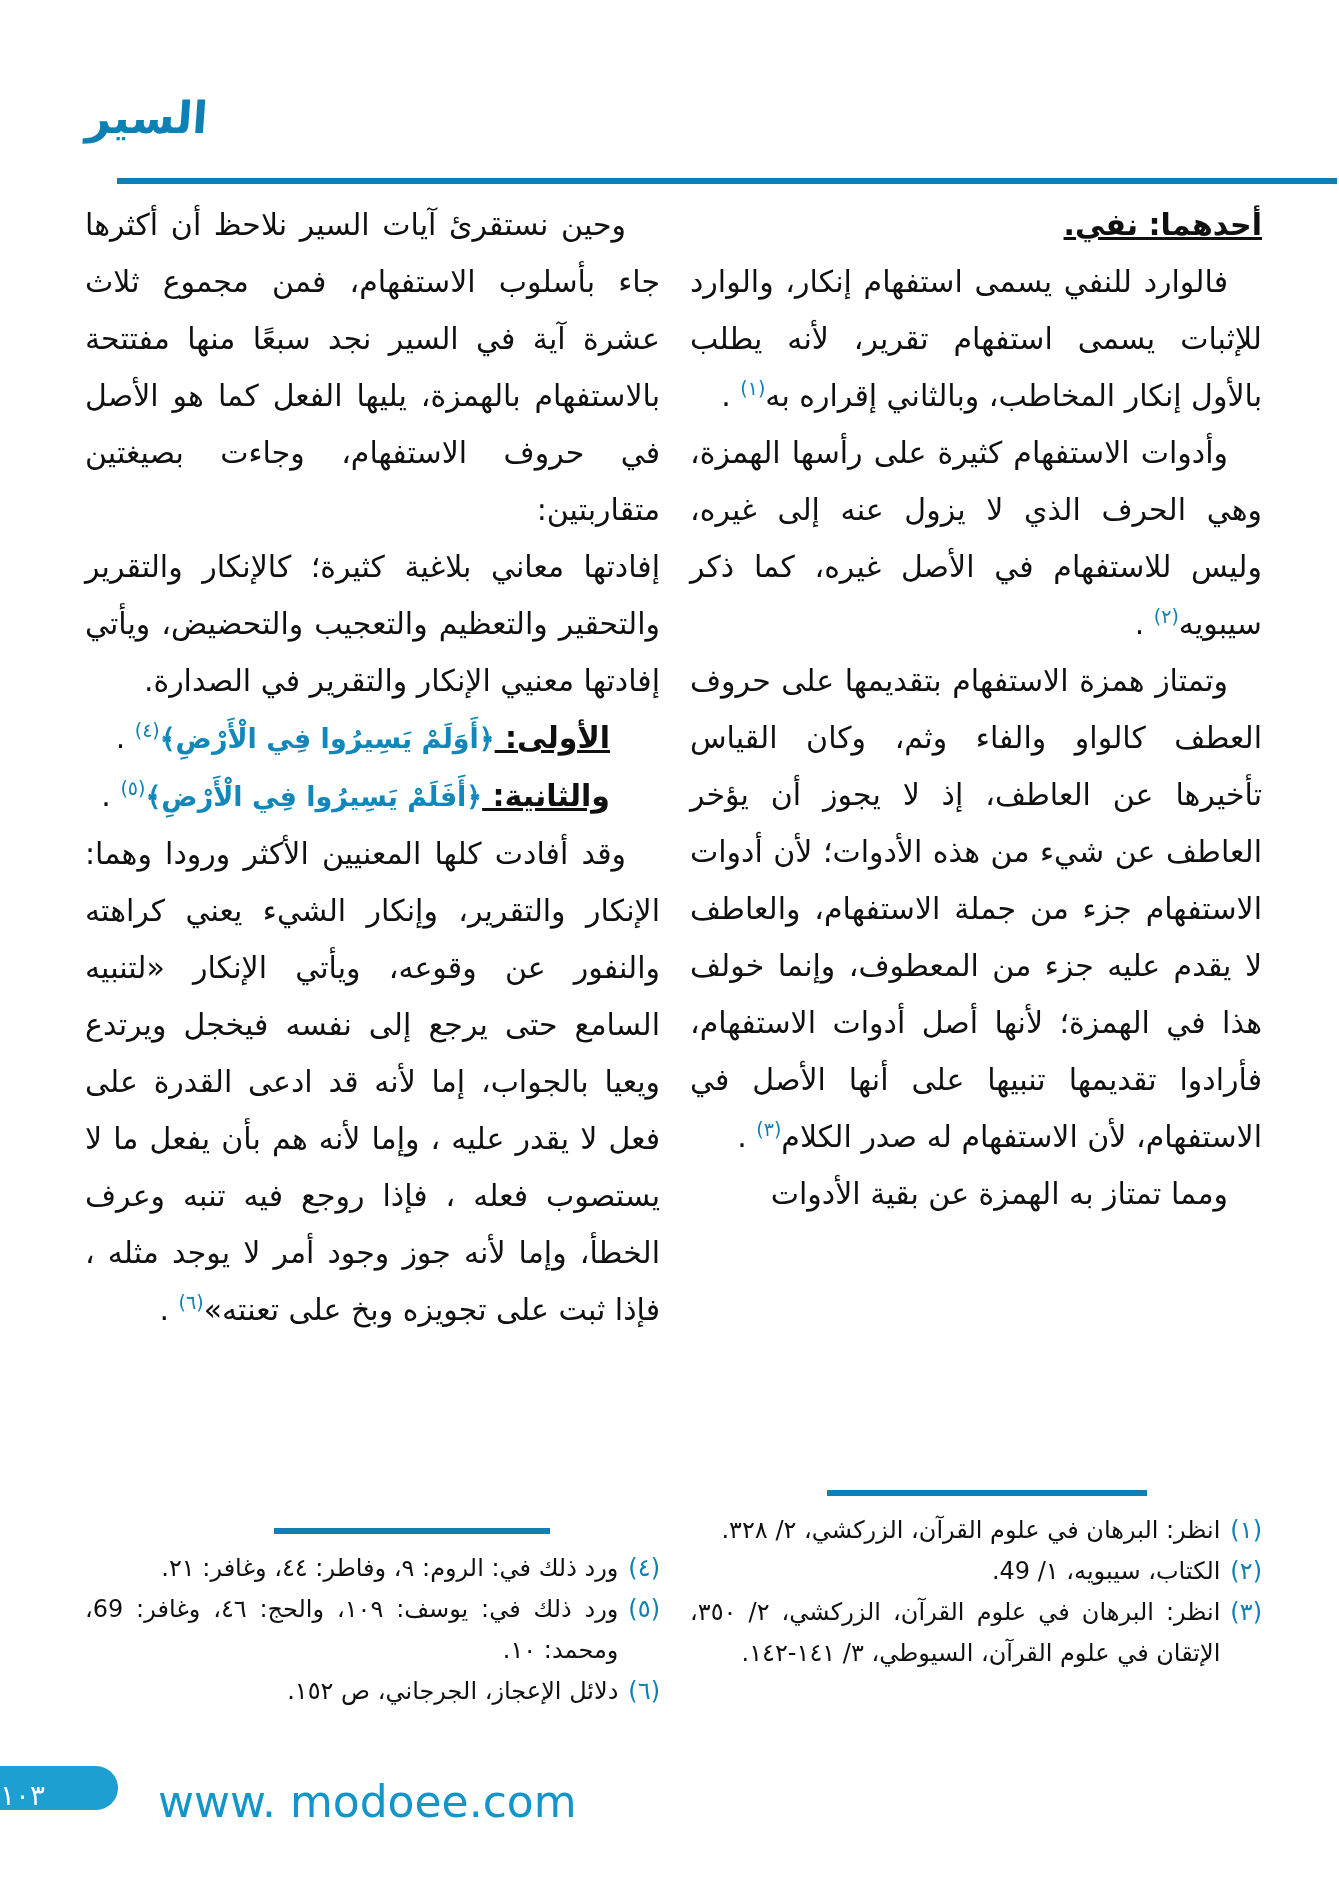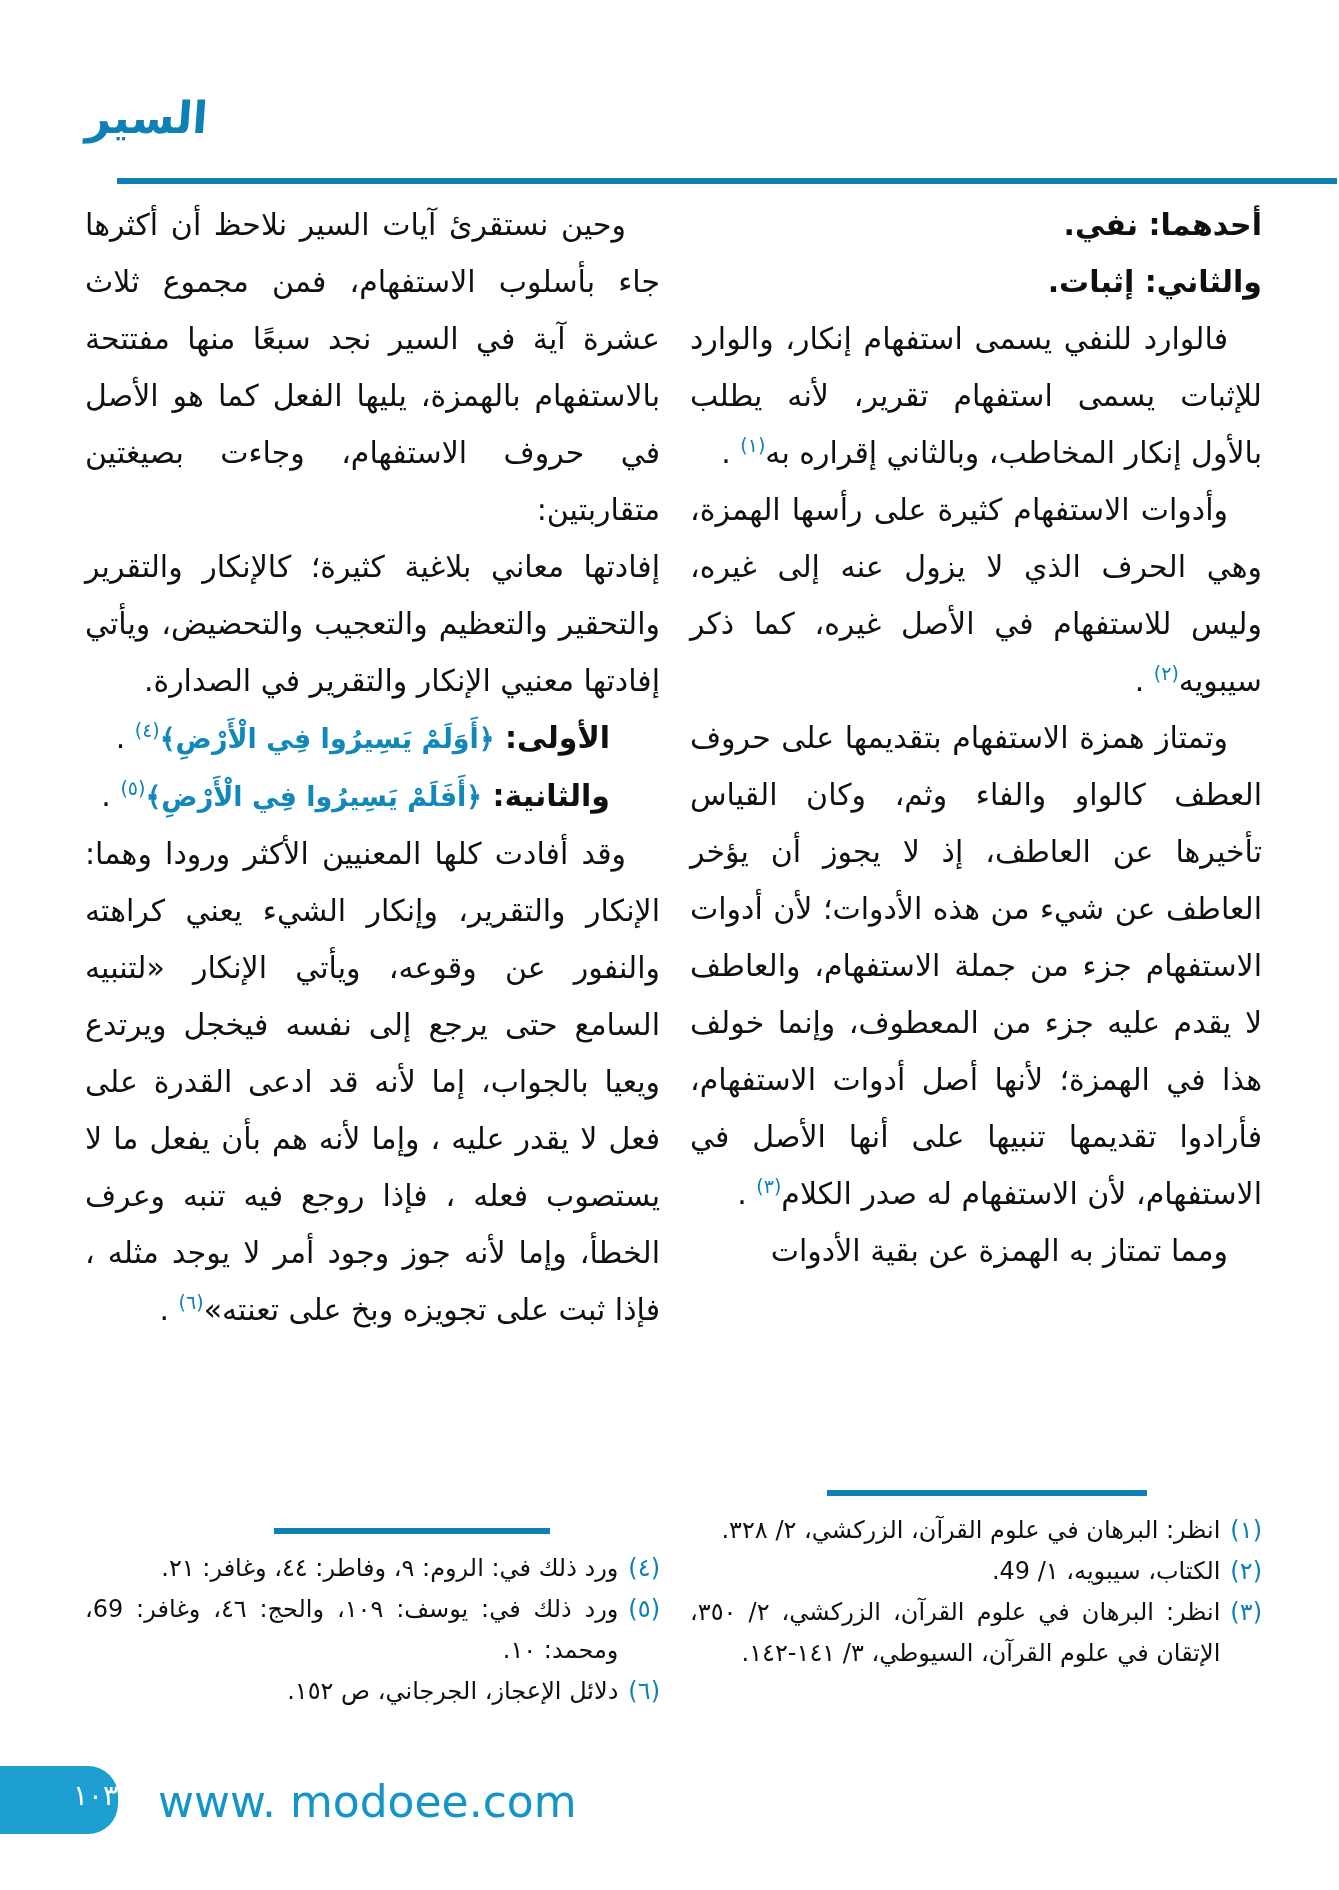--- a/index.html
+++ b/index.html
@@ -13,53 +13,52 @@
         background:var(--teal,#0e80b4);}
 
   
   .column{position:absolute;top:196px;direction:rtl;text-align:justify;
           font-size:30px;line-height:57px;}
   .right-col{left:690px;width:572px;}
   .left-col{left:85px;width:575px;}
   .para{margin:0;}
   .para.indent{text-indent:34px;}
   .para.verse{text-indent:50px;text-align:right;}
-  .seg-bold{font-weight:bold;}
+  .seg-bold{font-weight:bold;text-decoration:underline;}
   .seg-quran{color:var(--quran,#1287ba);font-weight:bold;font-size:27px;margin-top:12px;}
   .seg-marker{color:var(--teal,#0e80b4);font-size:19px;vertical-align:super;line-height:0;}
 
   
   .fnblock{position:absolute;direction:rtl;font-size:24px;line-height:41px;text-align:justify;}
   .right-fnb{left:690px;width:572px;top:1490px;}
   .left-fnb{left:85px;width:575px;top:1528px;}
   .fn-rule{height:6px;background:var(--teal,#0e80b4);margin-left:auto;margin-bottom:14px;}
   .right-fnb .fn-rule{width:320px;margin-right:115px;}
   .left-fnb .fn-rule{width:276px;margin-right:110px;}
   .footnote{display:flex;gap:10px;}
   .fn-marker{color:var(--teal,#0e80b4);white-space:nowrap;}
   .fn-text{flex:1;}
 
   
-  .page-tab{position:absolute;left:0;top:1766px;width:118px;height:68px;
+  .page-tab{position:absolute;left:0;top:1766px;width:118px;height:44px;
         background:var(--tab_blue,#1d9fd2);border-radius:0 30px 30px 0;
-        color:#ffffff;font-size:28px;text-align:right;line-height:60px;}
+        color:#ffffff;font-size:28px;text-align:left;line-height:60px;}
   .site-url{position:absolute;left:158px;top:1776px;font-size:44px;
         color:var(--url_blue,#1495c9);}
 </style>
 </head>
 <body>
 
 <div class="page">
 
   <div class="logo">السير</div>
   <div class="header-rule"></div>
 
   <div class="column right-col">
       <p class="para"><span class="seg-bold">أحدهما: نفي.</span></p>
-      <p class="para"><span class="seg-bold">والثاني: إثبات.</span></p>
       <p class="para indent"><span class="seg-normal">فالوارد للنفي يسمى استفهام إنكار، والوارد للإثبات يسمى استفهام تقرير، لأنه يطلب بالأول إنكار المخاطب، وبالثاني إقراره به</span><span class="seg-marker">(١)</span><span class="seg-normal"> .</span></p>
       <p class="para indent"><span class="seg-normal">وأدوات الاستفهام كثيرة على رأسها الهمزة، وهي الحرف الذي لا يزول عنه إلى غيره، وليس للاستفهام في الأصل غيره، كما ذكر سيبويه</span><span class="seg-marker">(٢)</span><span class="seg-normal"> .</span></p>
       <p class="para indent"><span class="seg-normal">وتمتاز همزة الاستفهام بتقديمها على حروف العطف كالواو والفاء وثم، وكان القياس تأخيرها عن العاطف، إذ لا يجوز أن يؤخر العاطف عن شيء من هذه الأدوات؛ لأن أدوات الاستفهام جزء من جملة الاستفهام، والعاطف لا يقدم عليه جزء من المعطوف، وإنما خولف هذا في الهمزة؛ لأنها أصل أدوات الاستفهام، فأرادوا تقديمها تنبيها على أنها الأصل في الاستفهام، لأن الاستفهام له صدر الكلام</span><span class="seg-marker">(٣)</span><span class="seg-normal"> .</span></p>
       <p class="para indent"><span class="seg-normal">ومما تمتاز به الهمزة عن بقية الأدوات</span></p>
     </div>
   <div class="column left-col">
       <p class="para indent"><span class="seg-normal">وحين نستقرئ آيات السير نلاحظ أن أكثرها جاء بأسلوب الاستفهام، فمن مجموع ثلاث عشرة آية في السير نجد سبعًا منها مفتتحة بالاستفهام بالهمزة، يليها الفعل كما هو الأصل في حروف الاستفهام، وجاءت بصيغتين متقاربتين:</span></p>
       <p class="para"><span class="seg-normal">إفادتها معاني بلاغية كثيرة؛ كالإنكار والتقرير والتحقير والتعظيم والتعجيب والتحضيض، ويأتي إفادتها معنيي الإنكار والتقرير في الصدارة.</span></p>
       <p class="para indent verse"><span class="seg-bold">الأولى: </span><span class="seg-quran">﴿أَوَلَمْ يَسِيرُوا فِي الْأَرْضِ﴾</span><span class="seg-marker">(٤)</span><span class="seg-normal"> .</span></p>
       <p class="para indent verse"><span class="seg-bold">والثانية: </span><span class="seg-quran">﴿أَفَلَمْ يَسِيرُوا فِي الْأَرْضِ﴾</span><span class="seg-marker">(٥)</span><span class="seg-normal"> .</span></p>

